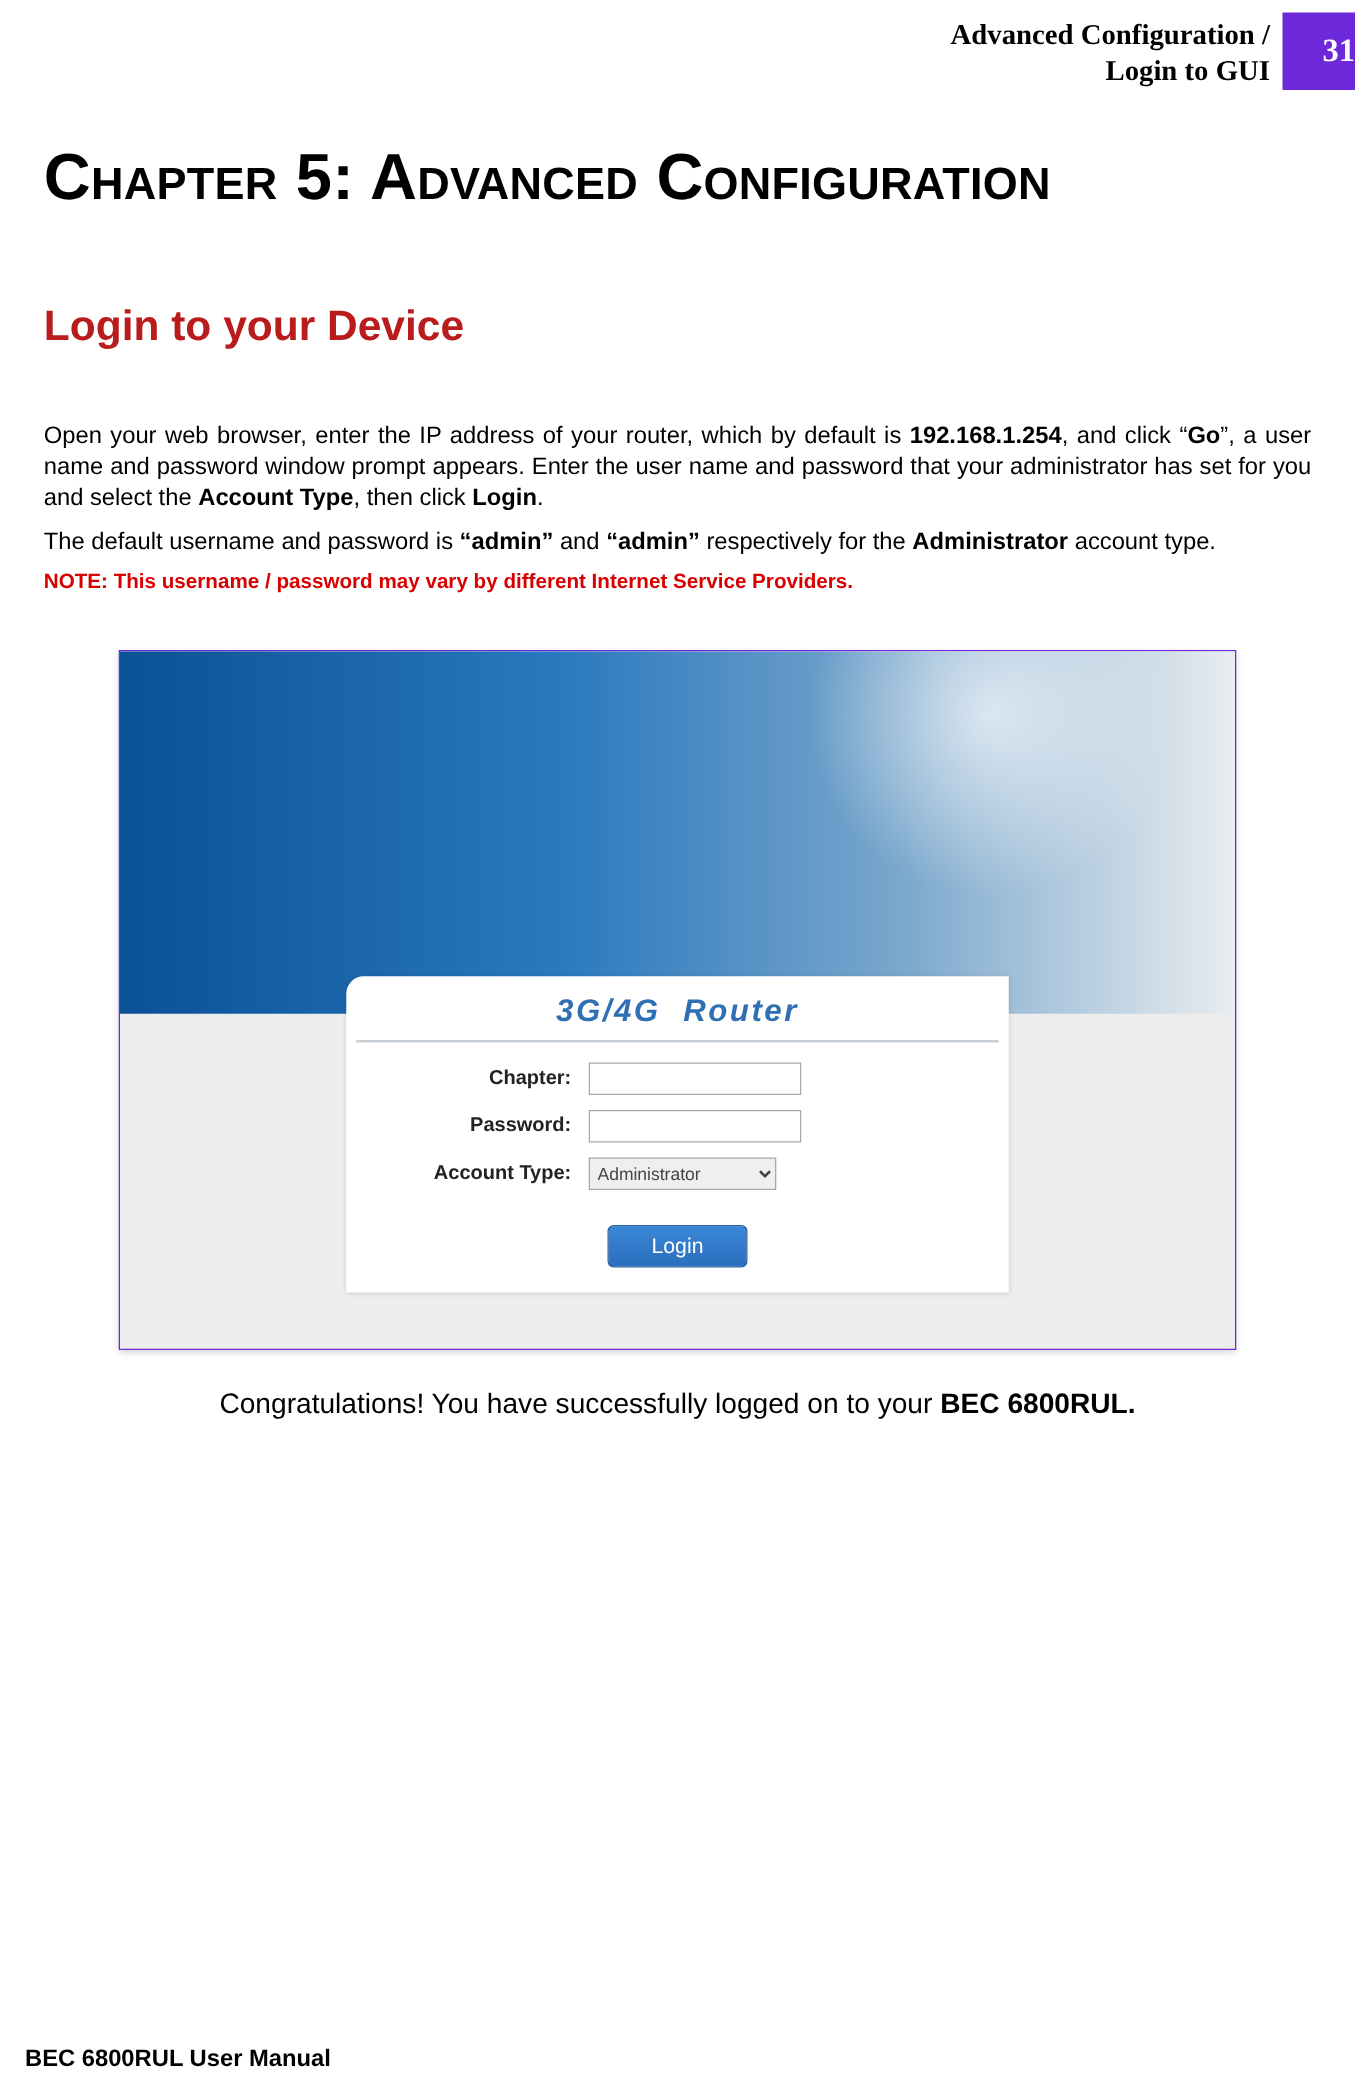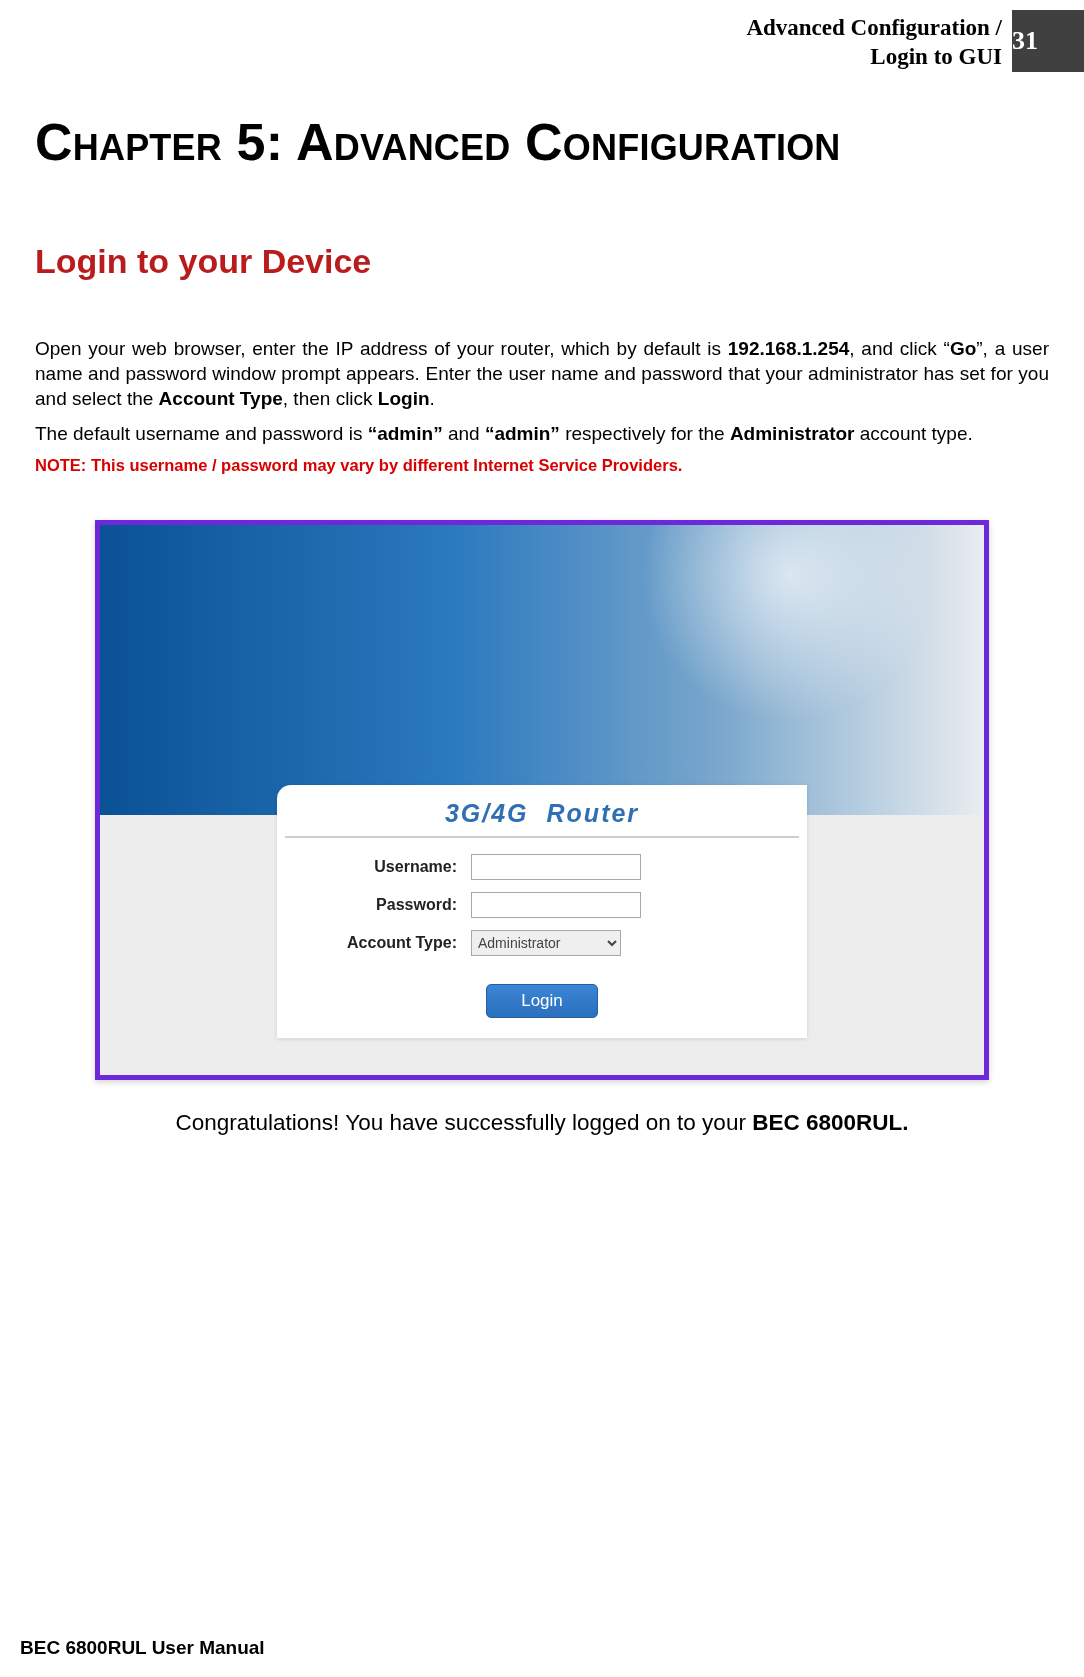--- a/index.html
+++ b/index.html
@@ -13,28 +13,28 @@
     }
     .header-row { display: flex; align-items: stretch; justify-content: flex-end; padding-top: 10px; font-family: Liberation Serif, serif; }
     .header-title {
       text-align: right;
       font-weight: bold;
       font-size: 23px;
       line-height: 1.25;
       padding: 4px 10px 0 0;
     }
     .page-number {
-      background: #404040;
+      background: #6d28d9;
       color: #fff;
       font-weight: bold;
       font-size: 26px;
-      width: 72px;
+      width: 58px;
       display: flex;
       align-items: center;
-      justify-content: flex-start;
+      justify-content: flex-end;
     }
     .content { padding: 0 35px; }
     .chapter-title {
       font-weight: bold;
       font-size: 52px;
       margin-top: 40px;
       font-variant: small-caps;
       letter-spacing: 0.2px;
     }
     .section-heading {
@@ -51,21 +51,21 @@
       margin-bottom: 10px;
     }
     .note {
       color: #d90000;
       font-weight: bold;
       font-size: 16.5px;
       margin-top: 2px;
     }
     .screenshot-wrap { margin: 45px 60px 0 60px; }
     .screenshot {
-      border: 5px solid #6d28d9;
+      border: 1px solid #6d28d9;
       box-shadow: 0 2px 6px rgba(0,0,0,0.18);
       background: #ededed;
       width: 100%;
       height: 560px;
       position: relative;
       overflow: hidden;
     }
     .banner {
       position: absolute;
       top: 0; left: 0; right: 0;
@@ -188,21 +188,21 @@
   <div class="screenshot-wrap">
     <div class="screenshot">
       <div class="banner"></div>
       <div class="login-panel">
         <div class="panel-title">
           <span>3G/4G</span><span class="spacer"></span><span>Router</span>
         </div>
         <div class="divider"></div>
 
         <div class="form-row">
-          <label>Username:</label>
+          <label>Chapter:</label>
           <input type="text" class="text-input" style="">
         </div>
 
         <div class="form-row">
           <label>Password:</label>
           <input type="password" class="text-input" style="">
         </div>
 
         <div class="form-row">
           <label>Account Type:</label>

